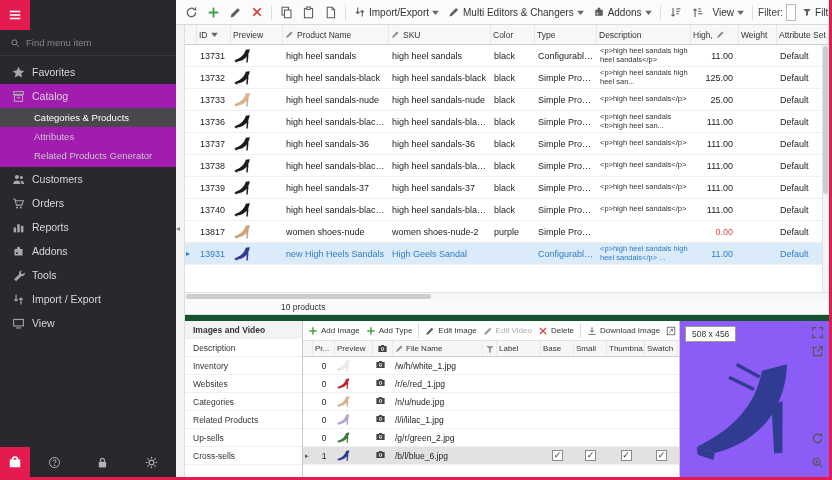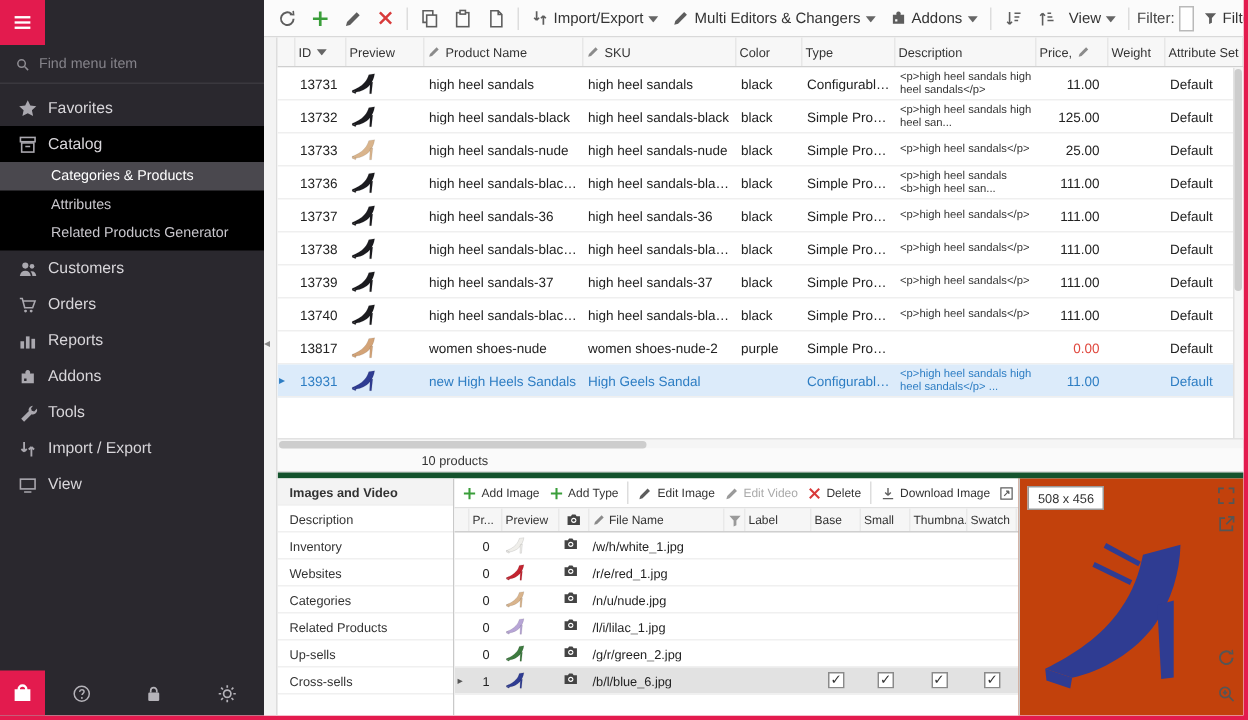--- a/index.html
+++ b/index.html
@@ -17,21 +17,21 @@
   
   .sidebar{width:176px;flex:none;background:var(--sidebar-bg,#2a282e);color:#d8d6da;display:flex;flex-direction:column;font-size:10.5px}
   .sb-toprow{height:30px;display:flex;flex:none}
   .hamburger{width:30px;height:30px;background:var(--accent,#e31b4e);display:flex;align-items:center;justify-content:center;cursor:pointer}
   .sb-search{height:26px;flex:none;display:flex;align-items:center;gap:6px;padding:0 10px;border-bottom:1px solid #3a383e;color:#8f8d93}
   .sb-search input{flex:1;min-width:0;background:transparent;border:none;outline:none;color:#cfcdd3;font-size:9.5px;font-family:"Liberation Sans",sans-serif}
   .sb-search input::placeholder{color:#85838a}
   .sb-nav{flex:1;overflow:hidden;padding-top:4px}
   .sb-item{height:24px;display:flex;align-items:center;gap:7px;padding:0 12px;cursor:pointer;white-space:nowrap}
   .sb-ic{width:13px;height:13px;color:#aaa8af}
-  .sb-group{background:#000000;padding-bottom:2px}
+  .sb-group{background:#a21caf;padding-bottom:2px}
   .sb-sub{height:19px;display:flex;align-items:center;padding:0 10px 0 34px;font-size:9.5px;color:#c9c7cd;cursor:pointer;white-space:nowrap}
   .sb-sub.selected{background:var(--sidebar-selected,#4a484e);color:#fff}
   .sb-bottom{height:30px;flex:none;display:flex;align-items:center}
   .sb-sq{width:30px;height:30px;background:var(--accent,#e31b4e);display:flex;align-items:center;justify-content:center;color:#fff;cursor:pointer}
   .sb-bgroup{flex:1;display:flex;align-items:center;justify-content:space-around;color:#b5b3b9}
   .sb-bgroup [data-icon]{cursor:pointer}
 
   
   .main{flex:1;min-width:0;display:flex;flex-direction:column;background:#fff}
   .toolbar{height:25px;flex:none;display:flex;align-items:center;gap:3px;padding:0 4px 0 6px;
@@ -70,21 +70,21 @@
   .heel{width:18px;height:18px;margin:0 auto}
   .heel svg path{stroke:rgba(0,0,0,.25);stroke-width:.3}
   .vscroll{position:absolute;right:0;top:0;bottom:0;width:7px;background:#f5f5f5;border-left:1px solid #e2e2e2}
   .vthumb{position:absolute;top:1px;right:1px;width:5px;height:60%;background:#cdcdcd;border-radius:3px}
   .hscroll{height:7px;flex:none;background:#f5f5f5;border-top:1px solid #e2e2e2;position:relative}
   .hthumb{position:absolute;left:1px;top:1px;height:5px;width:38%;background:#cdcdcd;border-radius:3px}
   .pager{height:16px;flex:none;display:flex;align-items:center;border-bottom:1px solid #ddd;font-size:8.5px;color:#333;background:#fafafa}
   .pager span{margin-left:96px}
 
   
-  .bottom{height:162px;flex:none;display:flex;min-height:0;border-top:4px solid #14532d}
+  .bottom{height:162px;flex:none;display:flex;min-height:0;border-top:6px solid #14532d}
   .tabs{width:118px;flex:none;border-right:1px solid #c9c9c9;background:#fff;overflow:hidden}
   .tab{height:18px;display:flex;align-items:center;padding:0 8px;font-size:8.5px;color:#333;border-bottom:1px solid #f0f0f0;cursor:pointer;white-space:nowrap}
   .tab.active{font-weight:bold;background:#f3f3f3}
 
   .imgpanel{flex:1;min-width:0;display:flex;flex-direction:column;background:#fff}
   .imgtb{height:20px;flex:none;display:flex;align-items:center;gap:2px;padding:0 3px;border-bottom:1px solid #e0e0e0;font-size:8px;color:#333;overflow:hidden;white-space:nowrap}
   .imgtb .tbtn{padding:1px 2px}
   .tbtn.disabled{color:#aaa;cursor:default}
   .igrid{display:grid;grid-template-columns:10px 22px 38px 20px 90px 14px 44px 33px 33px 38px 33px 1fr;align-items:center}
   .ihead{height:16px;flex:none;background:#f6f6f6;border-bottom:1px solid #cfcfcf;font-size:8px;color:#333}
@@ -96,21 +96,21 @@
   .irow.sel{background:#e2e2e2}
   .irow .gut{font-size:7px;color:#555}
   .irow.sel .gut::before{content:"▸"}
   .iheel{width:14px;height:14px;margin:0 auto}
   .iheel svg path{stroke:rgba(0,0,0,.3);stroke-width:.35}
   .camico{width:11px;height:11px;color:#444;margin:0 auto}
   .cbcell{display:flex;align-items:center;justify-content:center}
   .cbx{width:11px;height:11px;border:1px solid #8a8a8a;background:#fff;display:flex;align-items:center;justify-content:center;font-size:9px;color:#333;line-height:1}
   .istatus{height:14px;flex:none;display:flex;align-items:center;justify-content:center;font-size:8.5px;color:#333;border-top:1px solid #e7e7e7;background:#fafafa}
 
-  .prevpanel{width:150px;flex:none;border-left:1px solid #c9c9c9;background:#c2410c;position:relative;overflow:hidden}
+  .prevpanel{width:150px;flex:none;border-left:1px solid #c9c9c9;background:#8b5cf6;position:relative;overflow:hidden}
   .sizebox{position:absolute;top:5px;left:5px;border:1px solid #9a9a9a;background:#fff;font-size:8.5px;color:#333;padding:2px 6px}
   .pp-ic{position:absolute;width:13px;height:13px;color:#555;cursor:pointer}
   .bigshoe{position:absolute;left:6px;right:22px;top:26px;bottom:10px;display:flex;align-items:center;justify-content:center}
   .bigshoe [data-icon]{width:118px;height:128px;transform:rotate(-6deg)}
 </style>
 </head>
 <body>
 
 <div class="app">
 
@@ -461,21 +461,21 @@
             <div class="hc">
                 <span>Color</span>
               </div>
             <div class="hc">
                 <span>Type</span>
               </div>
             <div class="hc">
                 <span>Description</span>
               </div>
             <div class="hc">
-                <span>Price,</span>
+                <span>High,</span>
                 <span class="hdr-pencil" data-icon="pencil">
                   <svg xmlns="http://www.w3.org/2000/svg" viewBox="0 0 16 16" fill="currentColor">
                     <path d="M2 14l.9-3.4L10.8 2.7l2.5 2.5-7.9 7.9z"></path>
                   </svg>
                 </span>
               </div>
             <div class="hc">
                 <span>Weight</span>
               </div>
             <div class="hc">

